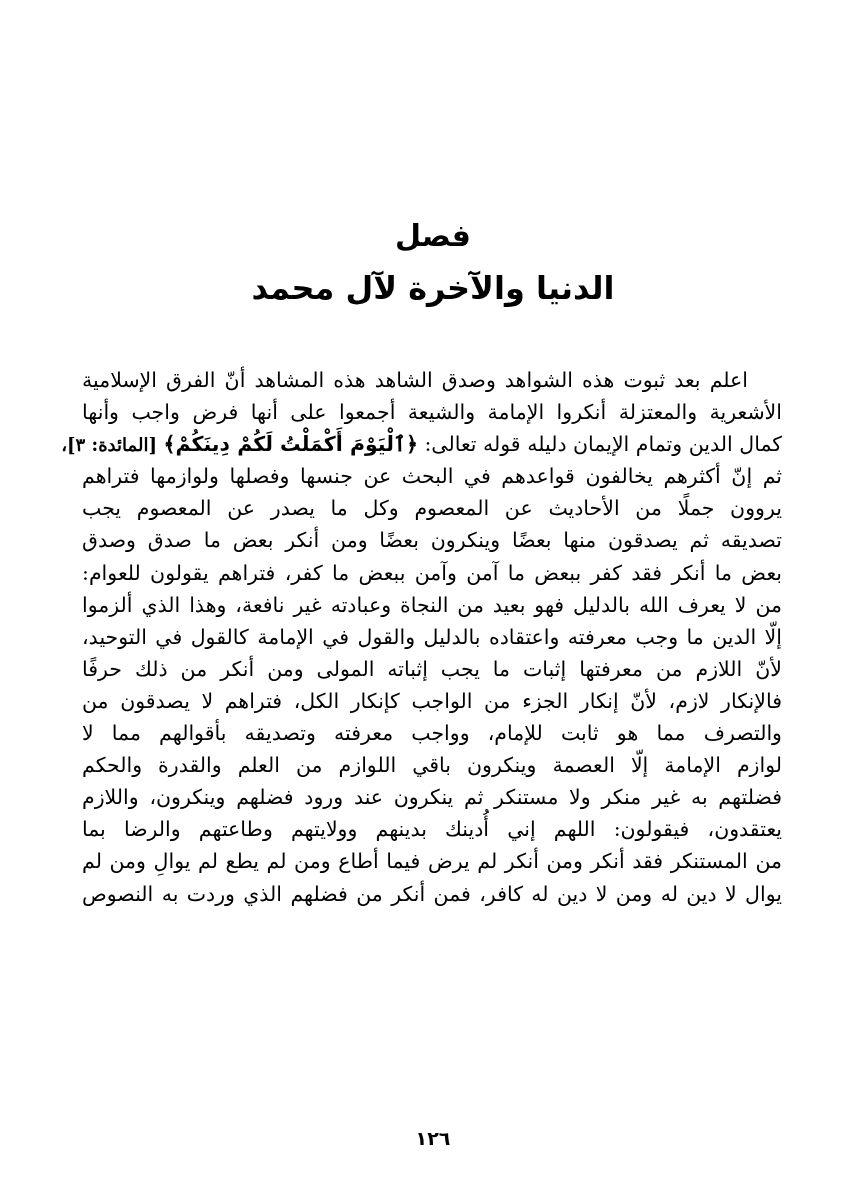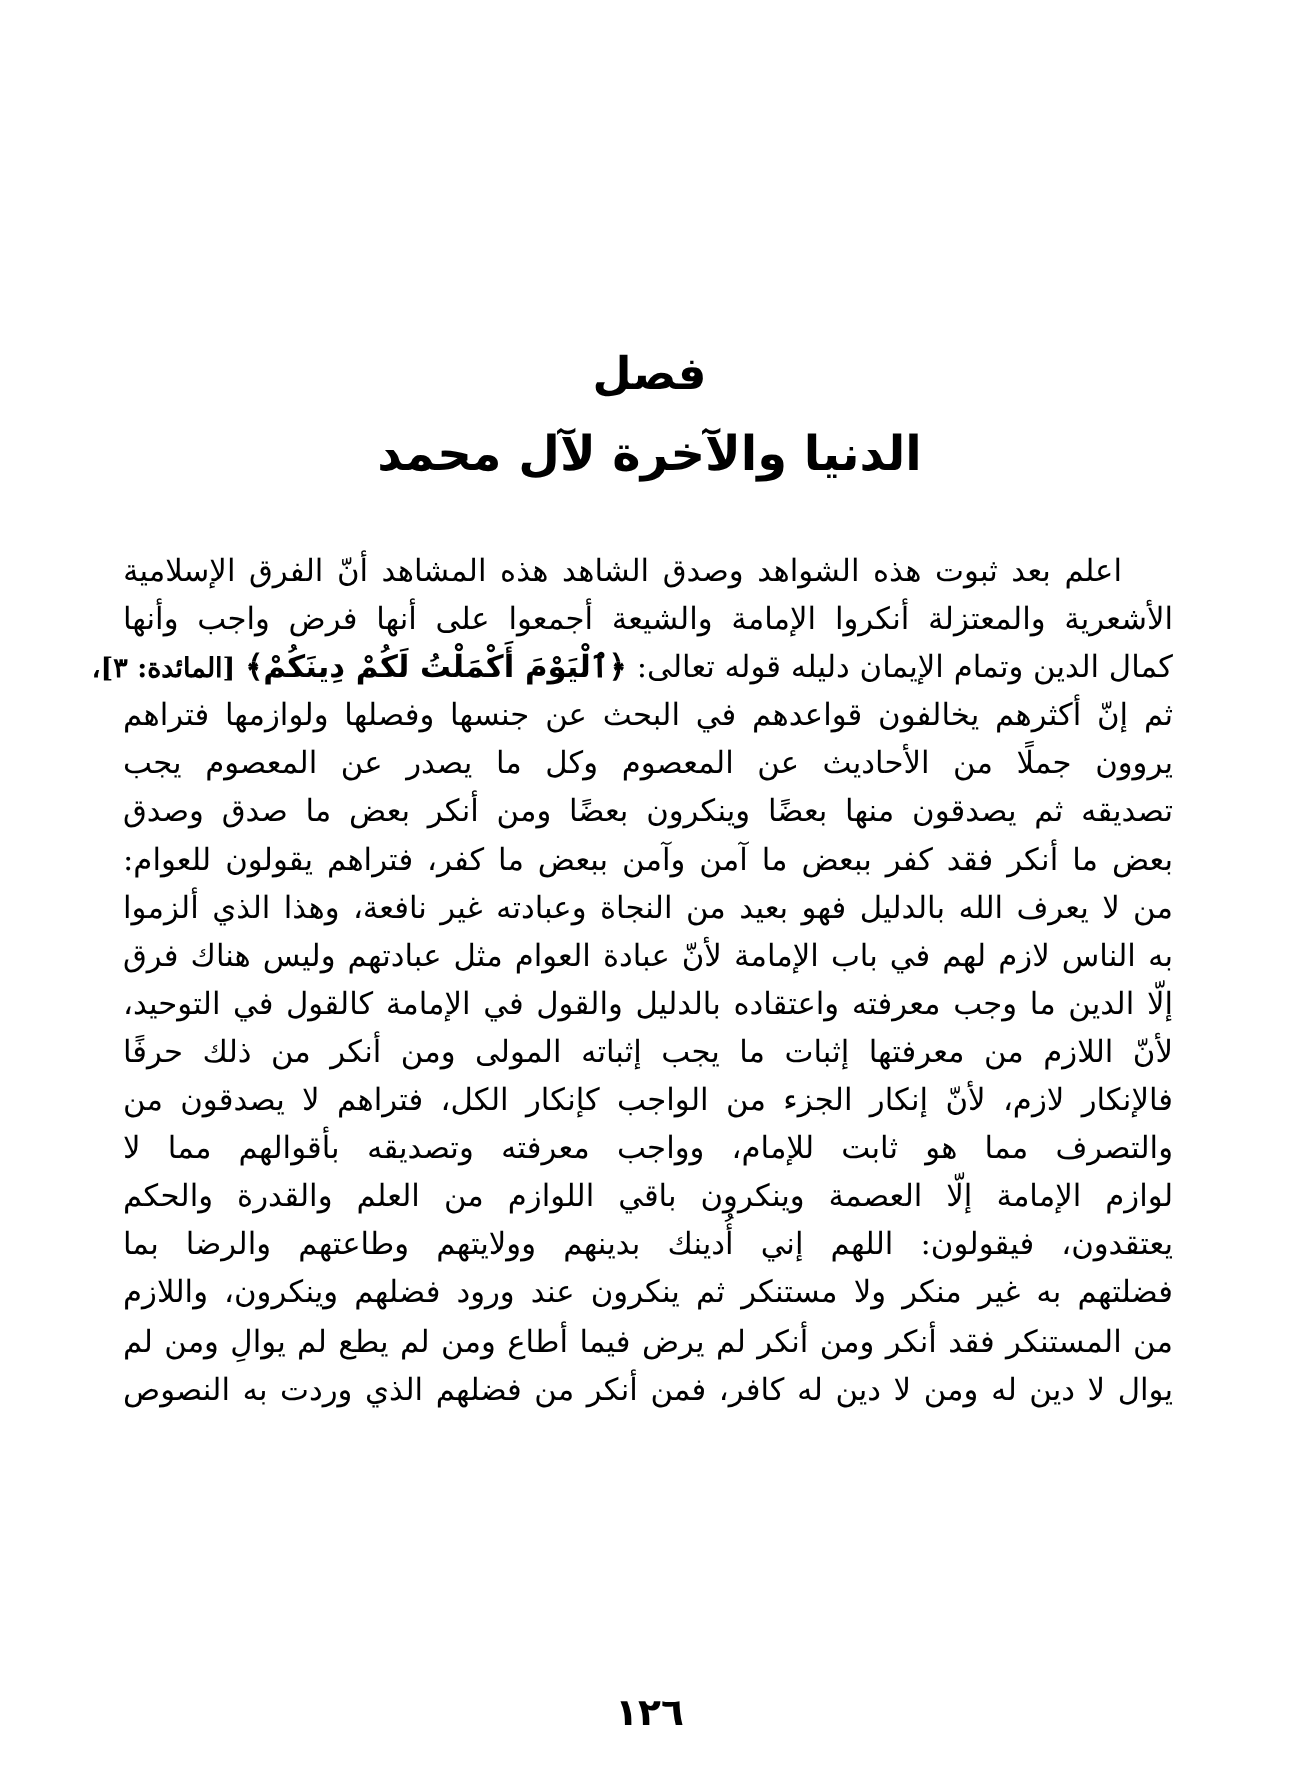--- a/index.html
+++ b/index.html
@@ -23,21 +23,20 @@
     }
     .section-heading {
       position: absolute;
       left: 0;
       width: 866px;
       text-align: center;
       direction: rtl;
       font-family: "DejaVu Sans", sans-serif;
       font-weight: bold;
       color: #000;
-      margin-top: 14px;
     }
     .heading-1 {
       top: 218px;
       font-size: 30px;
       line-height: 36px;
     }
     .heading-2 {
       top: 268px;
       font-size: 32px;
       line-height: 40px;
@@ -73,47 +72,46 @@
       margin-top: 40px;
     }
     .page-number {
       position: absolute;
       left: 0;
       width: 866px;
       top: 1127px;
       text-align: center;
       font-family: "DejaVu Sans", sans-serif;
       font-weight: bold;
-      font-size: 25px;
+      font-size: 19px;
       direction: rtl;
     }
   </style>
 </head>
 <body>
 
 <div class="page">
 
   <div class="section-heading heading-1">فصل</div>
   <div class="section-heading heading-2">الدنيا والآخرة لآل محمد</div>
 
   <div class="body-text">
     <span class="body-line first">اعلم بعد ثبوت هذه الشواهد وصدق الشاهد هذه المشاهد أنّ الفرق الإسلامية</span>
     <span class="body-line">الأشعرية والمعتزلة أنكروا الإمامة والشيعة أجمعوا على أنها فرض واجب وأنها</span>
     <span class="body-line"><span>كمال الدين وتمام الإيمان دليله قوله تعالى:</span> <span class="quran">﴿ٱلْيَوْمَ أَكْمَلْتُ لَكُمْ دِينَكُمْ﴾</span> <span class="ref">[المائدة: ٣]،</span></span>
     <span class="body-line">ثم إنّ أكثرهم يخالفون قواعدهم في البحث عن جنسها وفصلها ولوازمها فتراهم</span>
     <span class="body-line">يروون جملًا من الأحاديث عن المعصوم وكل ما يصدر عن المعصوم يجب</span>
     <span class="body-line">تصديقه ثم يصدقون منها بعضًا وينكرون بعضًا ومن أنكر بعض ما صدق وصدق</span>
     <span class="body-line">بعض ما أنكر فقد كفر ببعض ما آمن وآمن ببعض ما كفر، فتراهم يقولون للعوام:</span>
     <span class="body-line">من لا يعرف الله بالدليل فهو بعيد من النجاة وعبادته غير نافعة، وهذا الذي ألزموا</span>
-    <span class="body-line">به الناس لازم لهم في باب الإمامة لأنّ عبادة العوام مثل عبادتهم وليس هناك فرق</span>
     <span class="body-line">إلّا الدين ما وجب معرفته واعتقاده بالدليل والقول في الإمامة كالقول في التوحيد،</span>
     <span class="body-line">لأنّ اللازم من معرفتها إثبات ما يجب إثباته المولى ومن أنكر من ذلك حرفًا</span>
     <span class="body-line">فالإنكار لازم، لأنّ إنكار الجزء من الواجب كإنكار الكل، فتراهم لا يصدقون من</span>
     <span class="body-line">والتصرف مما هو ثابت للإمام، وواجب معرفته وتصديقه بأقوالهم مما لا</span>
     <span class="body-line">لوازم الإمامة إلّا العصمة وينكرون باقي اللوازم من العلم والقدرة والحكم</span>
+    <span class="body-line">فضلتهم به غير منكر ولا مستنكر ثم ينكرون عند ورود فضلهم وينكرون، واللازم</span>
     <span class="body-line">يعتقدون، فيقولون: اللهم إني أُدينك بدينهم وولايتهم وطاعتهم والرضا بما</span>
-    <span class="body-line">فضلتهم به غير منكر ولا مستنكر ثم ينكرون عند ورود فضلهم وينكرون، واللازم</span>
     <span class="body-line">من المستنكر فقد أنكر ومن أنكر لم يرض فيما أطاع ومن لم يطع لم يوالِ ومن لم</span>
     <span class="body-line">يوال لا دين له ومن لا دين له كافر، فمن أنكر من فضلهم الذي وردت به النصوص</span>
   </div>
 
   <div class="page-number">١٢٦</div>
 </div>
 
 </body></html>

